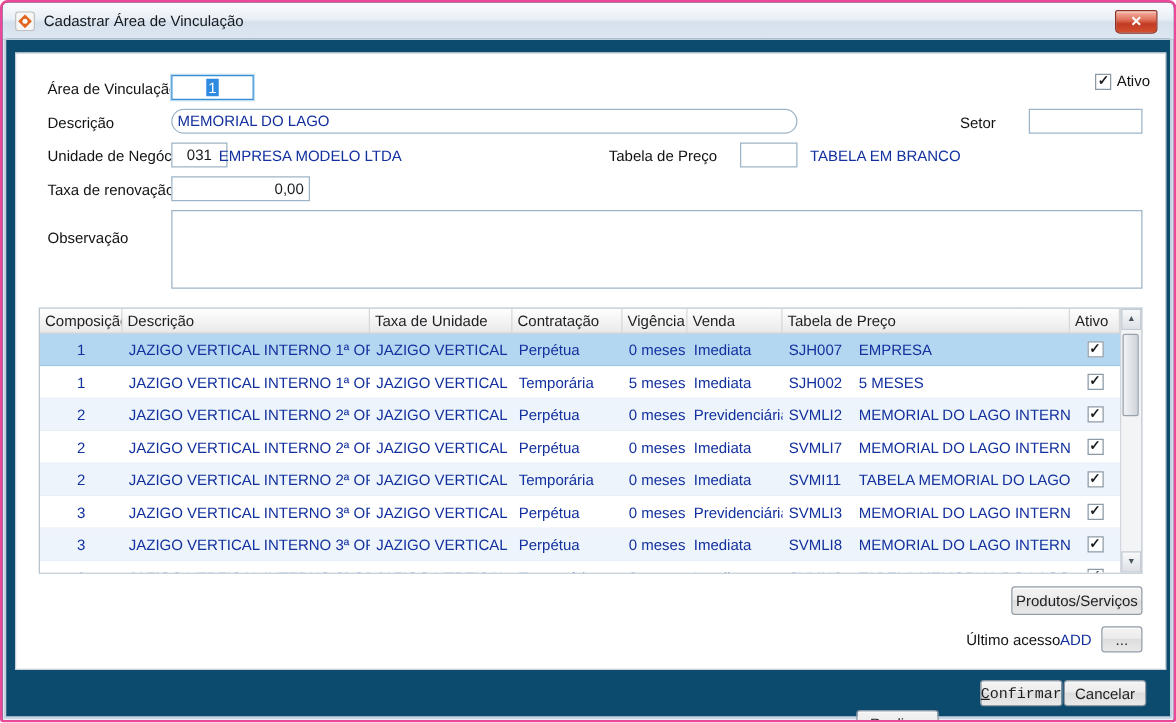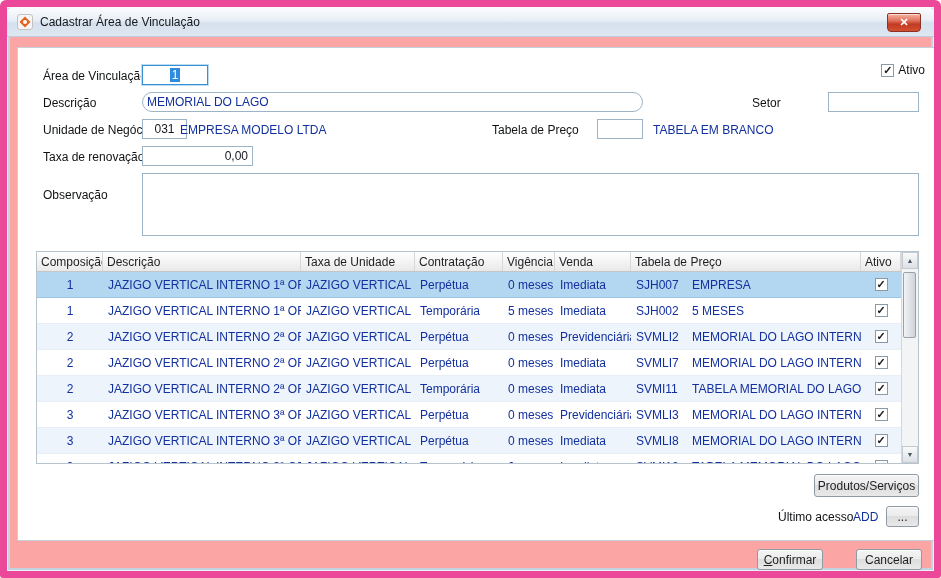--- a/index.html
+++ b/index.html
@@ -1,22 +1,22 @@
 <!DOCTYPE html>
 <html><head>
 <meta charset="utf-8">
 <style>
   * { box-sizing: border-box; margin: 0; padding: 0; }
   html,body { width:941px; height:578px; }
   body { font-family: "Liberation Sans", sans-serif; font-size:12px; background:#fff; }
 
   .win {
     position:relative; width:941px; height:578px;
-    background:#fca5a5;
-    border:7px solid #ec4899;
+    background:#0c4a6e;
+    border:2px solid #ec4899;
     border-radius:6px 6px 3px 3px;
     box-shadow: inset 0 0 0 1px rgba(255,255,255,.65), inset 0 0 0 3px #c3d3e2;
     overflow:hidden;
   }
 
   
   .titlebar {
     position:absolute; left:0; top:0; right:0; height:30px;
     background:linear-gradient(#fbfcfe, #e9eff6 45%, #d6e1ee 55%, #dde7f1);
     border-bottom:1px solid #bfcddb;
@@ -123,21 +123,21 @@
   .u-first::first-letter { text-decoration:underline; }
 
   .btn-materiais { left:690px; top:426px; width:102px; }
   .btn-produtos  { left:796px; top:426px; width:105px; }
   .btn-more      { left:868px; top:458px; width:33px; height:21px; }
 
   .ua-label { position:absolute; left:760px; top:462px; color:#101214; }
   .ua-value { position:absolute; left:835px; top:462px; color:#12309e; }
 
   .btn-replicar  { left:683px; top:566px; width:66px; height:21px; }
-  .btn-confirmar { left:750px; top:542px; width:66px; height:21px; }
+  .btn-confirmar { left:782px; top:542px; width:66px; height:21px;font-family:Liberation Mono, monospace; }
   .btn-cancelar  { left:849px; top:542px; width:66px; height:21px; }
 </style>
 </head>
 <body>
 
 <div class="win">
 
   <div class="titlebar">
     <span class="app-icon">
       <svg width="16" height="16" viewBox="0 0 16 16">
@@ -160,21 +160,21 @@
     </div>
     <div class="ativo-wrap">
       <span class="cb">✓</span>
       <span class="lbl" style="position:static;">Ativo</span>
     </div>
 
     <span class="lbl" style="left:25px; top:48px;">Descrição</span>
     <div class="inp" style="left:124px; top:44px; width:501px;border-radius:10px;">
       <span>MEMORIAL DO LAGO</span>
     </div>
-    <span class="lbl" style="left:734px; top:48px;">Setor</span>
+    <span class="lbl" style="left:755px; top:48px;">Setor</span>
     <div class="inp" style="left:810px; top:44px; width:91px;">
       <span></span>
     </div>
 
     <span class="lbl" style="left:25px; top:75px;">Unidade de Negócio</span>
     <div class="inp black center" style="left:124px; top:71px; width:45px;">
       <span>031</span>
     </div>
     <span class="flat-val" style="left:162px; top:75px;">EMPRESA MODELO LTDA</span>
     <span class="lbl" style="left:474px; top:75px;">Tabela de Preço</span>

